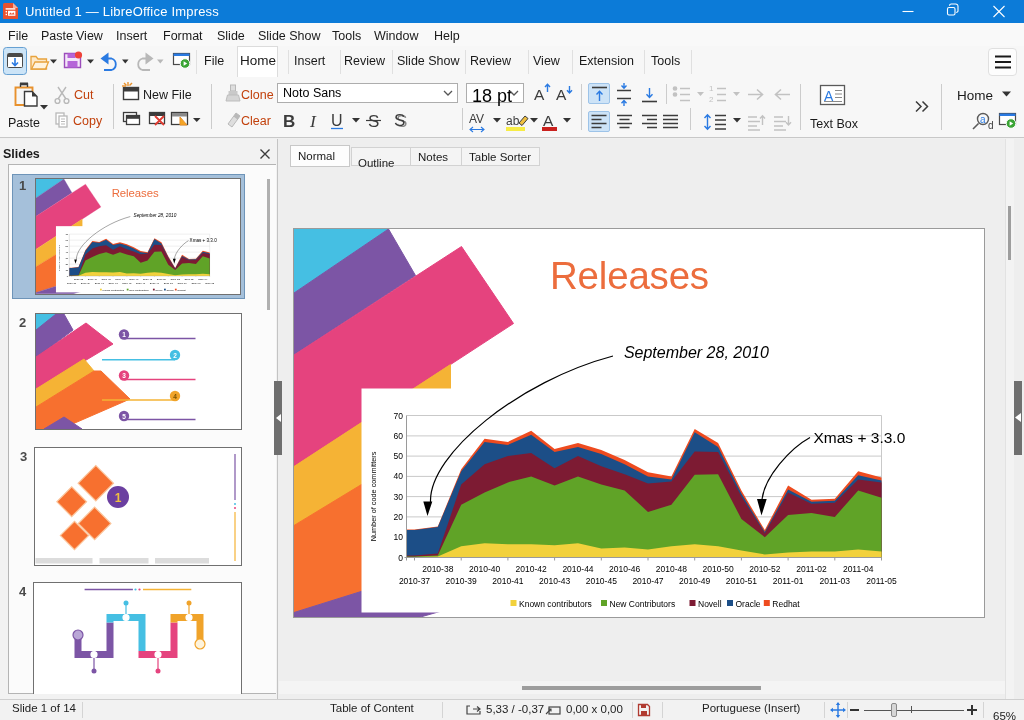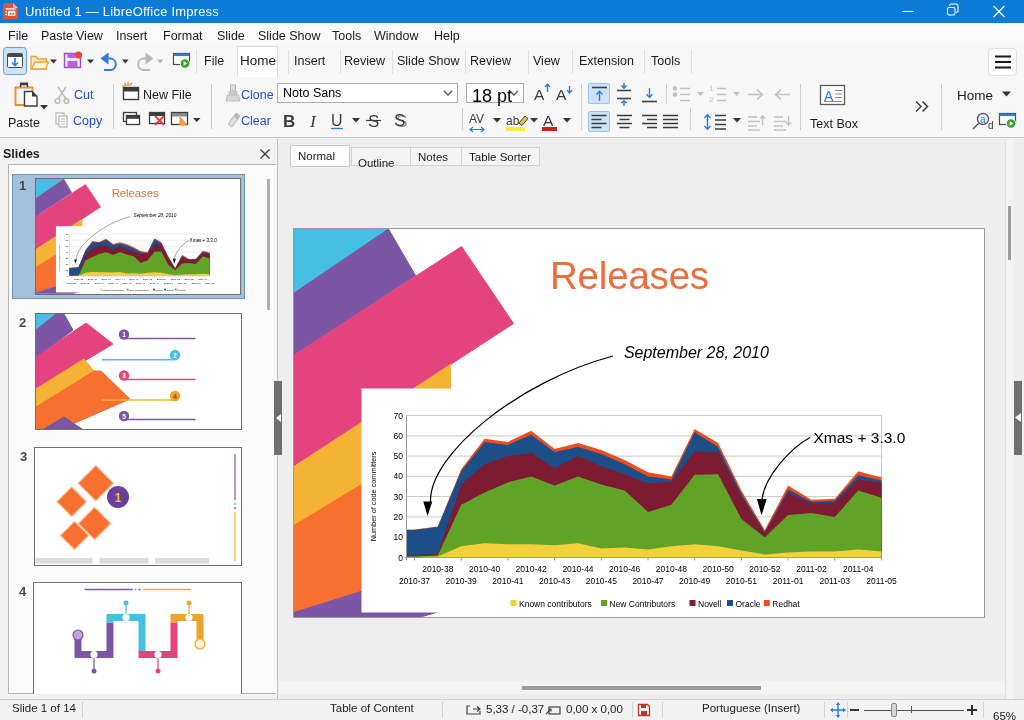--- a/index.html
+++ b/index.html
@@ -1,21 +1,21 @@
 <!DOCTYPE html>
 <html><head><meta charset="utf-8">
 <style>
 *{margin:0;padding:0;box-sizing:border-box}
 html,body{width:1024px;height:720px;overflow:hidden}
 body{font-family:"Liberation Sans",sans-serif;position:relative;background:#f0f0f0;-webkit-font-smoothing:antialiased}
 .abs{position:absolute}
 span.abs{white-space:nowrap}
 .sep{position:absolute;width:1px;background:#d4d4d4}
 .tsep{position:absolute;width:1px;background:#cccccc}
-.gray{color:#1d4ed8}
+.gray{color:#c2410c}
 svg{display:block}
 </style></head>
 <body>
 
 <div class="abs" style="left:0;top:0;width:1024px;height:23px;background:#0c7bd8"></div>
 <svg class="abs" style="left:3px;top:2.5px" width="15" height="16.5" viewBox="0 0 15 16.5">
  <path d="M1.5 0 H10 L15 5 V15 a1.5 1.5 0 0 1 -1.5 1.5 H1.5 A1.5 1.5 0 0 1 0 15 V1.5 A1.5 1.5 0 0 1 1.5 0 Z" fill="#e8512e"></path>
  <path d="M10 0 L15 5 H10 Z" fill="#f7b09a"></path>
  <rect x="2.6" y="5.2" width="9.8" height="1.4" fill="#fff"></rect>
  <rect x="2.6" y="8" width="1.4" height="1.4" fill="#fff"></rect>

